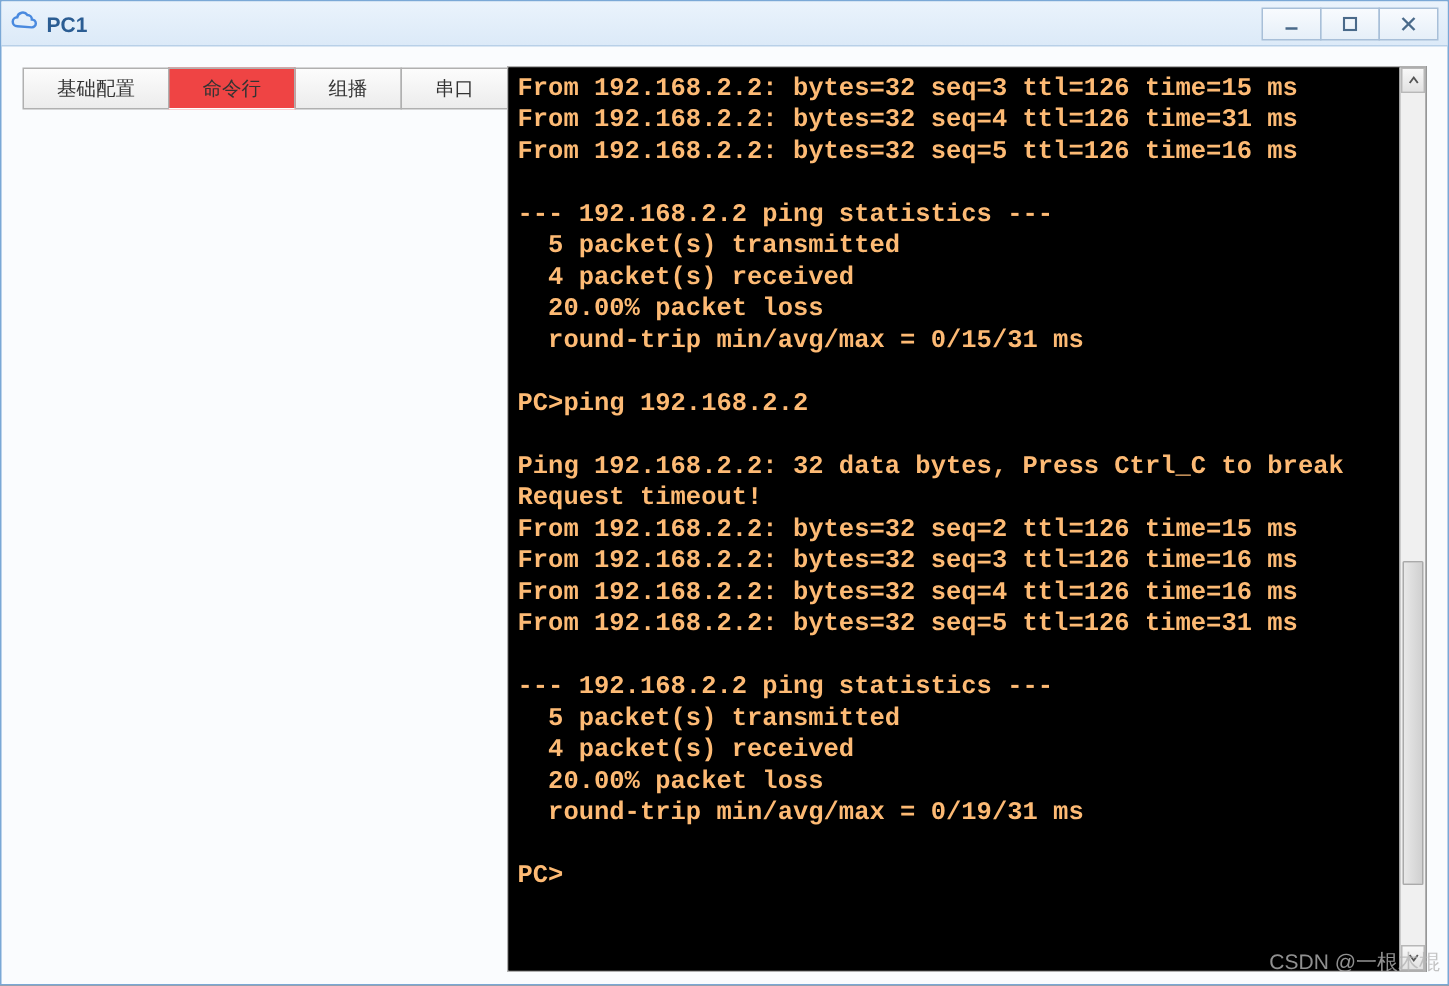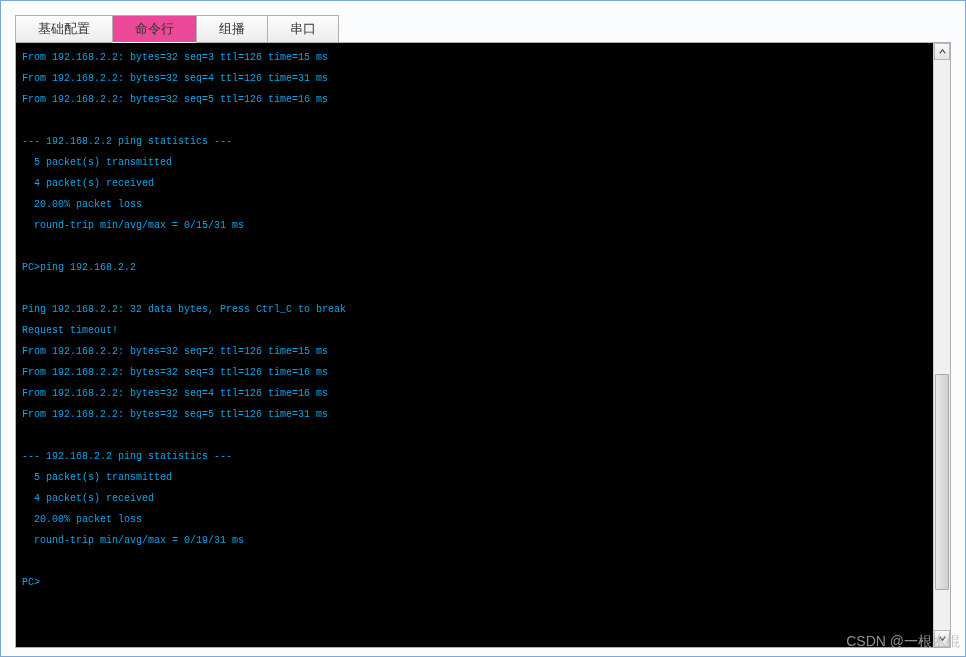--- a/index.html
+++ b/index.html
@@ -59,64 +59,64 @@
       color: #4a6a8a;
       cursor: pointer;
       margin-left: -1px;
     }
     .win-btn:first-child { margin-left: 0; }
     .win-btn svg { width: 12px; height: 12px; }
     .content-area {
       flex: 1;
       padding: 14px 14px 8px 14px;
       display: flex;
-      flex-direction: column;
+      flex-direction: row;
       justify-content: space-between;
     }
     .tab-row {
       display: flex;
       height: 28px;
     }
     .tab {
       padding: 0 22px;
       border: 1px solid #b0b0b0;
       background: linear-gradient(to bottom, #fcfcfc, #ececec);
       font-size: 13px;
       color: #333;
       display: flex;
       align-items: center;
       cursor: pointer;
       margin-right: -1px;
       border-bottom: 1px solid #b0b0b0;
     }
     .tab.active {
-      background: #ec4899;
+      background: #ef4444;
       border-bottom: 1px solid #fff;
       position: relative;
       z-index: 2;
     }
     .terminal-wrap {
       flex: 1;
       border: 1px solid #b0b0b0;
       margin-top: -1px;
       display: flex;
       position: relative;
       background: #000;
     }
     .terminal {
       flex: 1;
       background: #000;
-      color: #0ea5e9;
+      color: #fdba74;
       font-family: "Consolas", "Courier New", monospace;
-      font-size: 10px;
+      font-size: 17px;
       line-height: 21px;
       padding: 4px 6px;
       white-space: pre;
       overflow: hidden;
-      font-weight: normal;
+      font-weight: bold;
     }
     .scrollbar {
       width: 17px;
       background: #f0f0f0;
       border-left: 1px solid #ccc;
       position: relative;
     }
     .scroll-btn {
       width: 100%;
       height: 17px;
@@ -148,20 +148,46 @@
       color: rgba(180,180,180,0.8);
       font-size: 14px;
       font-family: "Microsoft YaHei", sans-serif;
       pointer-events: none;
     }
   </style>
 </head>
 <body>
 
 <div class="window">
+  <div class="titlebar">
+    <span class="app-icon">
+      <svg viewBox="0 0 24 24">
+        <path d="M6 14 a4 4 0 0 1 0-8 a5 5 0 0 1 9-2 a4 4 0 0 1 4 4 a3.5 3.5 0 0 1 0 7 Z" fill="none" stroke="#4a8adf" stroke-width="2.2"></path>
+      </svg>
+    </span>
+    <span class="title-text">PC1</span>
+    <div class="win-controls">
+      <div class="win-btn">
+        <svg viewBox="0 0 12 12">
+            <line x1="2" y1="9" x2="10" y2="9" stroke="#4a6a8a" stroke-width="1.6"></line>
+          </svg>
+      </div>
+      <div class="win-btn">
+        <svg viewBox="0 0 12 12">
+            <rect x="2" y="2" width="8" height="8" fill="none" stroke="#4a6a8a" stroke-width="1.4"></rect>
+          </svg>
+      </div>
+      <div class="win-btn">
+        <svg viewBox="0 0 12 12">
+            <line x1="2" y1="2" x2="10" y2="10" stroke="#4a6a8a" stroke-width="1.6"></line>
+            <line x1="10" y1="2" x2="2" y2="10" stroke="#4a6a8a" stroke-width="1.6"></line>
+          </svg>
+      </div>
+    </div>
+  </div>
 
   <div class="content-area">
     <div class="tab-row">
       <div class="tab">基础配置</div>
       <div class="tab active">命令行</div>
       <div class="tab">组播</div>
       <div class="tab">串口</div>
     </div>
 
     <div class="terminal-wrap">

